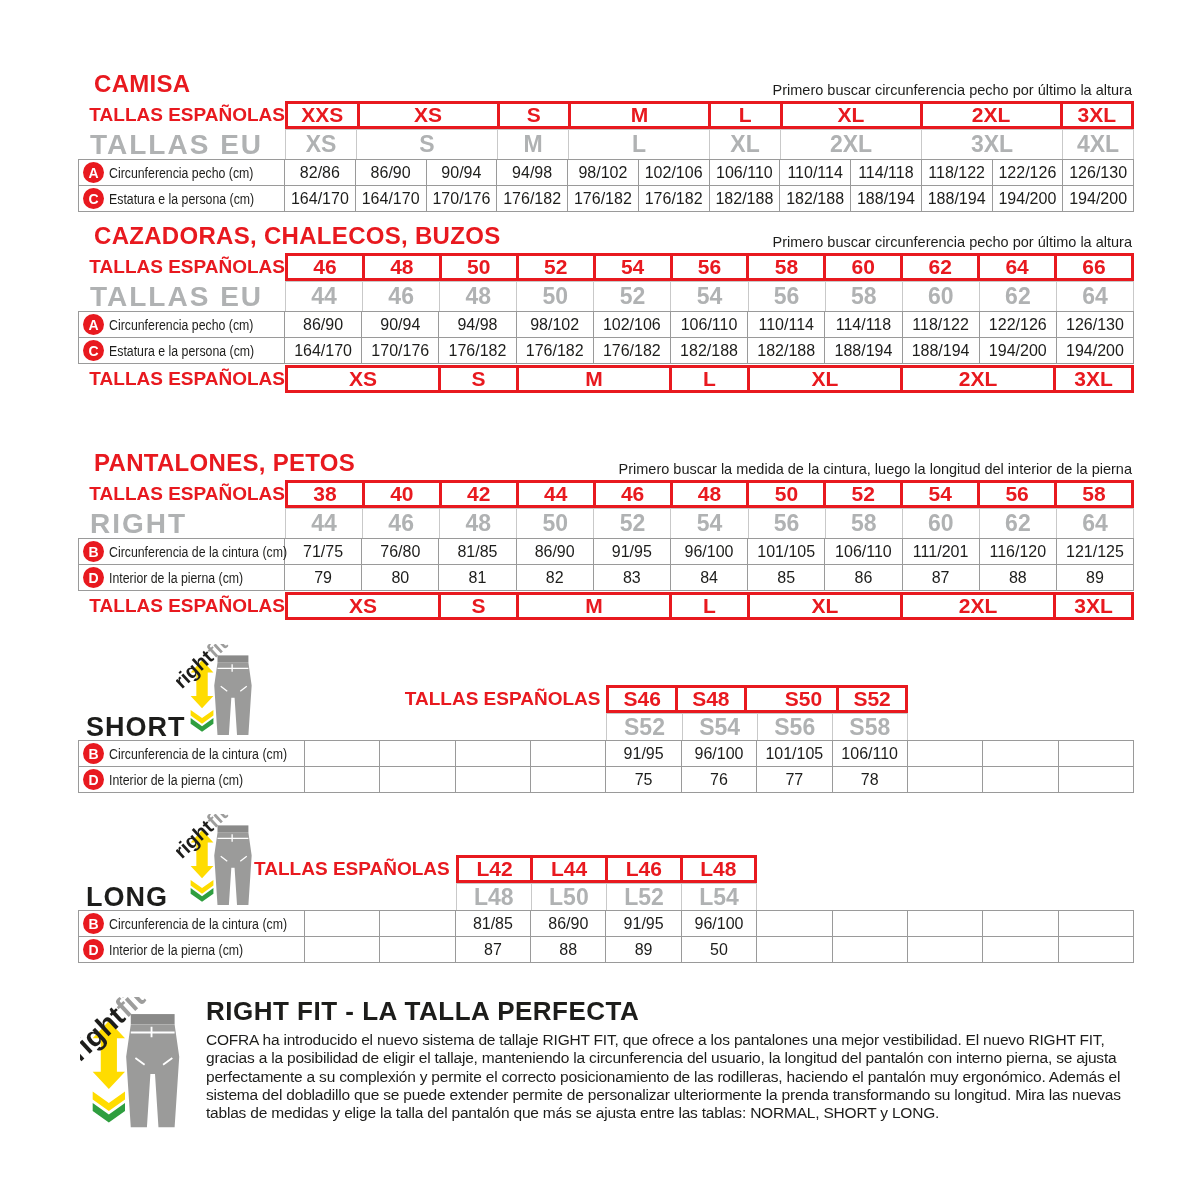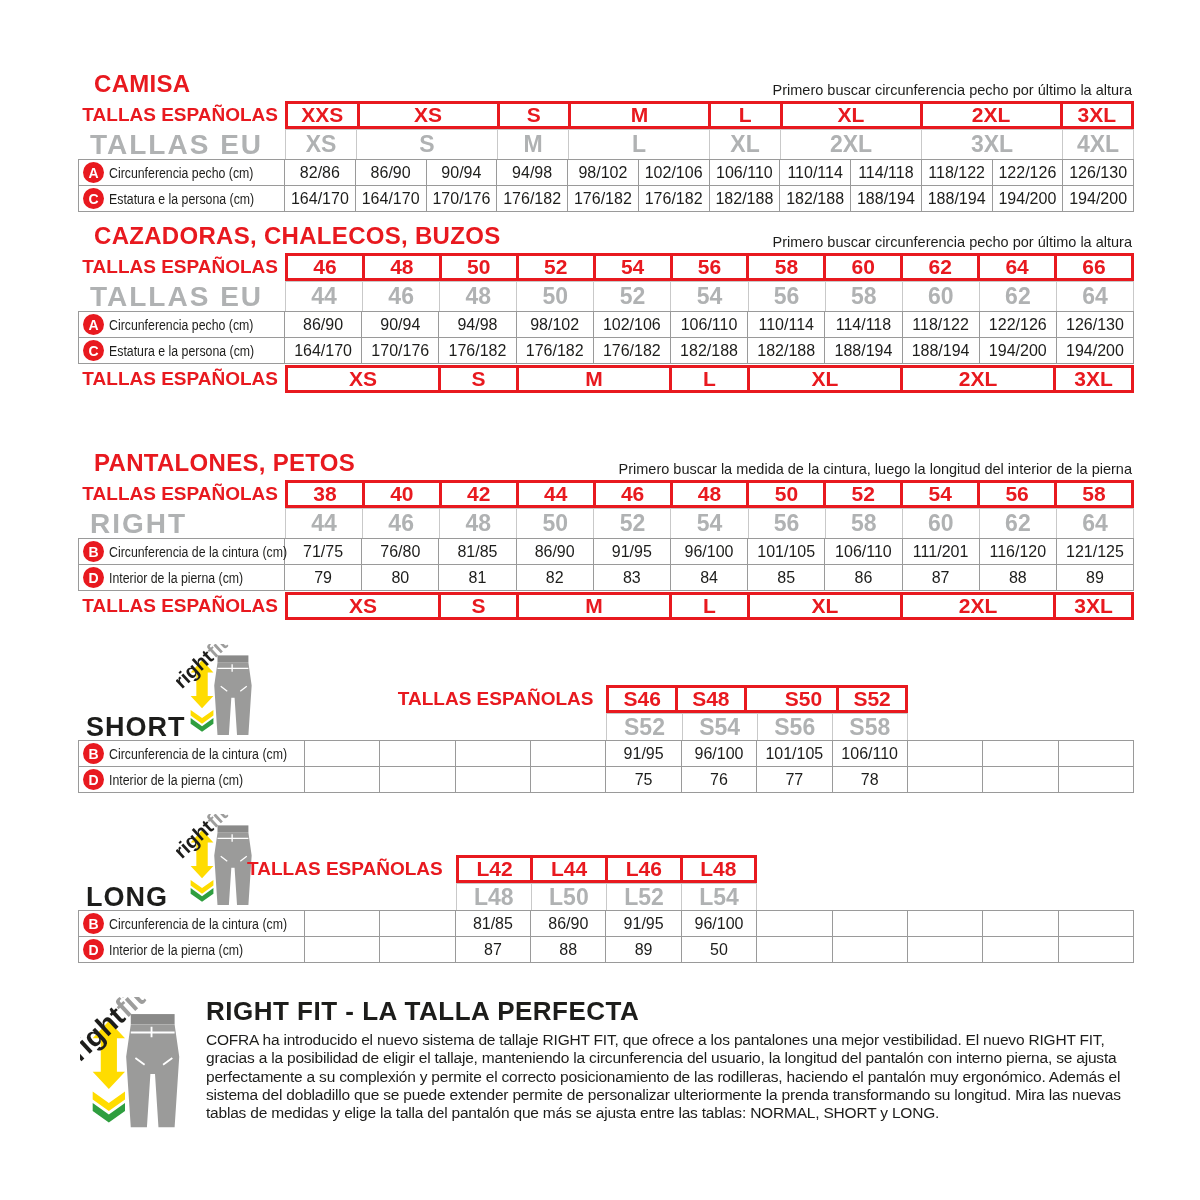--- a/index.html
+++ b/index.html
@@ -20,21 +20,21 @@
   .tbl-note  { font-size:14.5px; color:#1d1d1b; padding-right:2px; white-space:nowrap; }
 
   .row { display:flex; align-items:stretch; }
   .lab { width:207px; flex:none; display:flex; align-items:center; }
   .lab2 { width:227px; flex:none; display:flex; align-items:center; }
   .hdr-row { height:28px; }
   .gray-row { height:31px; }
   .fit-row { height:28px; }
   .drow { height:27px; margin-top:-1px; }
 
-  .hdr-label, .hdr-label2 { justify-content:flex-end; padding-right:7px; color:var(--red); font-weight:bold; font-size:19px; white-space:nowrap; }
+  .hdr-label, .hdr-label2 { justify-content:flex-end; color:var(--red); font-weight:bold; font-size:19px; white-space:nowrap; }
   .gray-label { color:var(--gray); font-weight:bold; font-size:28px; letter-spacing:2px; padding-left:12px; white-space:nowrap; }
 
   .band { flex:1; display:flex; }
   .band.red { border:3px solid var(--red); }
   .band.red .band-cell { color:var(--red); font-weight:bold; font-size:21px; border-right:3px solid var(--red); }
   .band.gray { border:1px solid var(--grayline); }
   .band.gray .band-cell { color:var(--gray); font-weight:bold; font-size:23px; border-right:1px solid var(--grayline); }
   .band .band-cell:last-child { border-right:none; }
   .band-cell { display:flex; align-items:center; justify-content:center; min-width:0; }
   .band.fixed { flex:none; }

